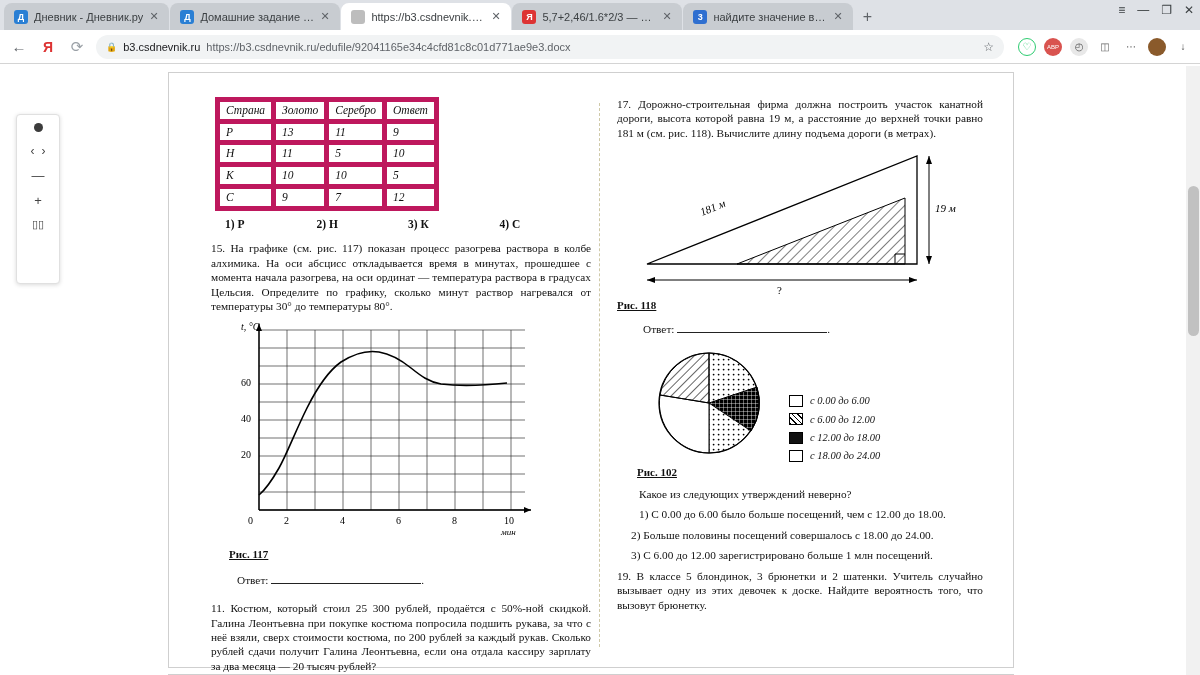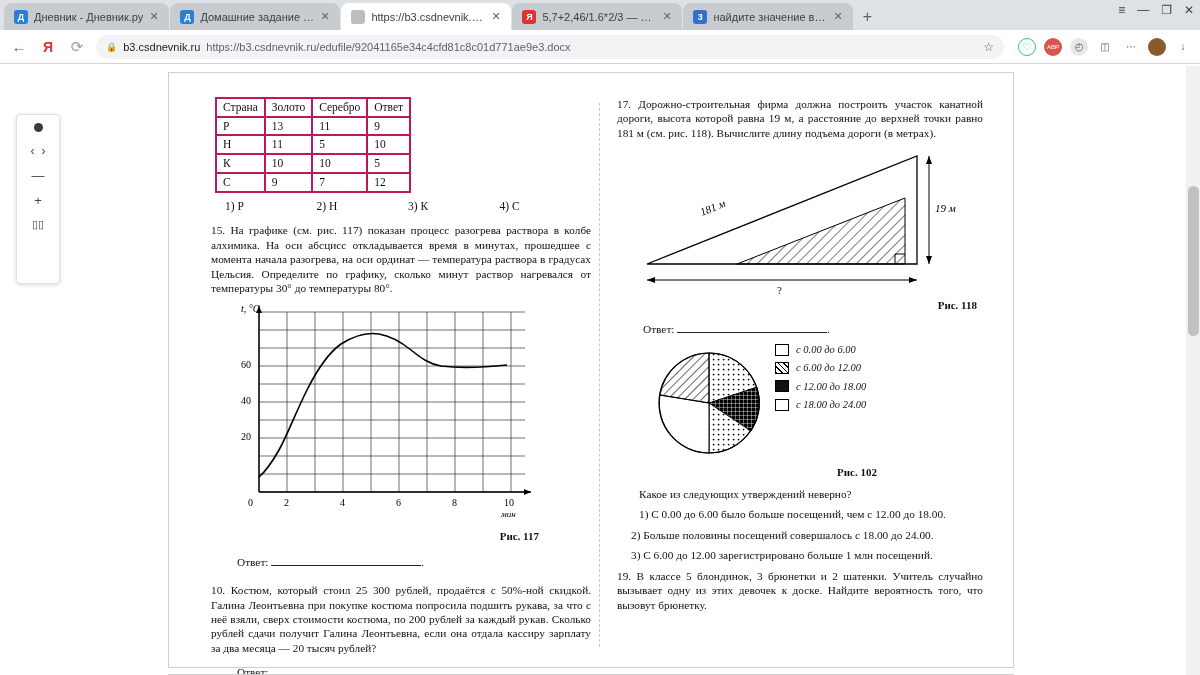--- a/index.html
+++ b/index.html
@@ -84,26 +84,26 @@
               border-left:1px dashed #cfc9a8; }
 
   .doc { font-family:"Liberation Serif", serif; font-size:11.3px; color:#111; line-height:1.28; }
   .q { margin-bottom:6px; text-align:justify; }
   .q b { font-weight:normal; }
   .ans { font-family:"Liberation Serif", serif; font-size:11.3px; margin:8px 0 0 26px; }
   .ans .line { display:inline-block; width:150px; border-bottom:1px solid #222; height:10px; }
 
   
   table.medals { border-collapse:collapse; font-family:"Liberation Serif", serif; font-size:11.5px; margin-left:4px;}
-  table.medals td, table.medals th { border:2px solid #be185d; padding:1px 6px; text-align:left; height:15px;}
+  table.medals td, table.medals th { border:5px solid #be185d; padding:1px 6px; text-align:left; height:15px;font-style:italic;}
   table.medals th { font-weight:normal; }
   .choices { display:flex; gap:0; margin:6px 0 10px 2px; font-family:"Liberation Serif", serif; font-size:11.5px; }
-  .choices span { width:95px; }
-
-  .figcap { text-align:right; font-family:"Liberation Serif", serif; font-size:11px; font-weight:bold; margin-top:2px; }
+  .choices span { width:95px;font-weight:bold; }
+
+  .figcap { text-align:left; font-family:"Liberation Serif", serif; font-size:11px; font-weight:bold; margin-top:2px;text-decoration:underline; }
 
   svg { display:block; }
   .srf { font-family:"Liberation Serif", serif; }
 
   
   .legend { font-family:"Liberation Serif", serif; font-size:10.5px; font-style:italic; }
 
   
   .scrollbar { position:absolute; right:0; top:66px; width:14px; height:609px; background:#f1f1f1; }
   .scrollthumb { position:absolute; right:1px; top:120px; width:11px; height:150px; background:#c1c1c1; border-radius:6px; }
@@ -296,21 +296,21 @@
           </svg>
           <div class="figcap" style="width:310px">Рис. 117</div>
         </div>
 
         <div class="ans" style="margin-top:12px">
           <span>Ответ:</span>
           <span class="line"></span>.
         </div>
 
         <div class="q" style="margin-top:14px">
-          <b>10.</b>
+          <b>11.</b>
           <span>Костюм, который стоил 25 300 рублей, продаётся с 50%-ной скидкой. Галина Леонтьевна при покупке костюма попросила подшить рукава, за что с неё взяли, сверх стоимости костюма, по 200 рублей за каждый рукав. Сколько рублей сдачи получит Галина Леонтьевна, если она отдала кассиру зарплату за два месяца — 20 тысяч рублей?</span>
         </div>
 
         <div class="ans" style="margin-top:10px">
           <span>Ответ:</span>
           <span class="line"></span>.
         </div>
       </div>
 
       <div class="colR doc">
@@ -348,21 +348,21 @@
           </svg>
           <div class="figcap" style="width:360px">Рис. 118</div>
         </div>
 
         <div class="ans" style="margin-top:10px">
           <span>Ответ:</span>
           <span class="line"></span>.
         </div>
 
 
-        <div style="display:flex; align-items:flex-start; margin-top:6px; padding-left:30px">
+        <div style="display:flex; align-items:flex-end; gap:14px; margin-top:6px; padding-left:30px">
           <svg width="128" height="120" viewBox="0 0 128 120">
             <defs>
               <pattern id="pdots" width="5" height="5" patternUnits="userSpaceOnUse">
                 <circle cx="1.6" cy="1.6" r="0.9" fill="#000"></circle>
               </pattern>
               <pattern id="phatch" width="6" height="6" patternUnits="userSpaceOnUse" patternTransform="rotate(45)">
                 <line x1="0" y1="0" x2="0" y2="6" stroke="#000" stroke-width="1.2"></line>
               </pattern>
               <pattern id="pgrid" width="4" height="4" patternUnits="userSpaceOnUse">
                 <rect width="4" height="4" fill="#000"></rect>

